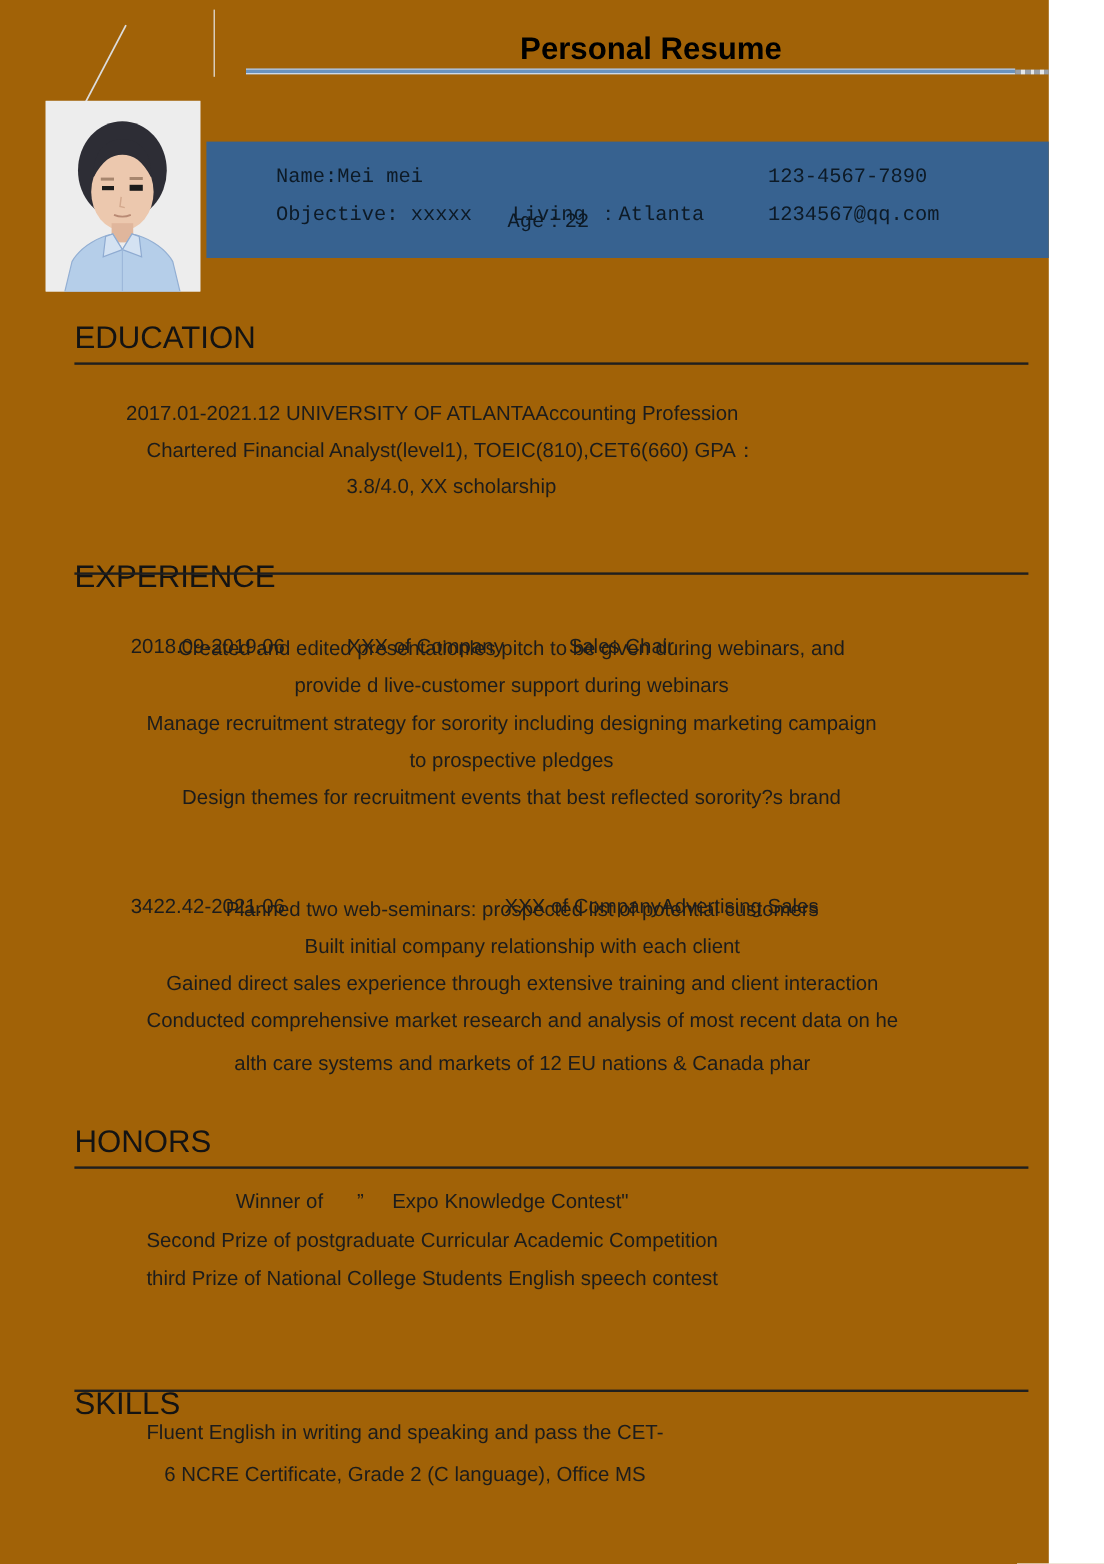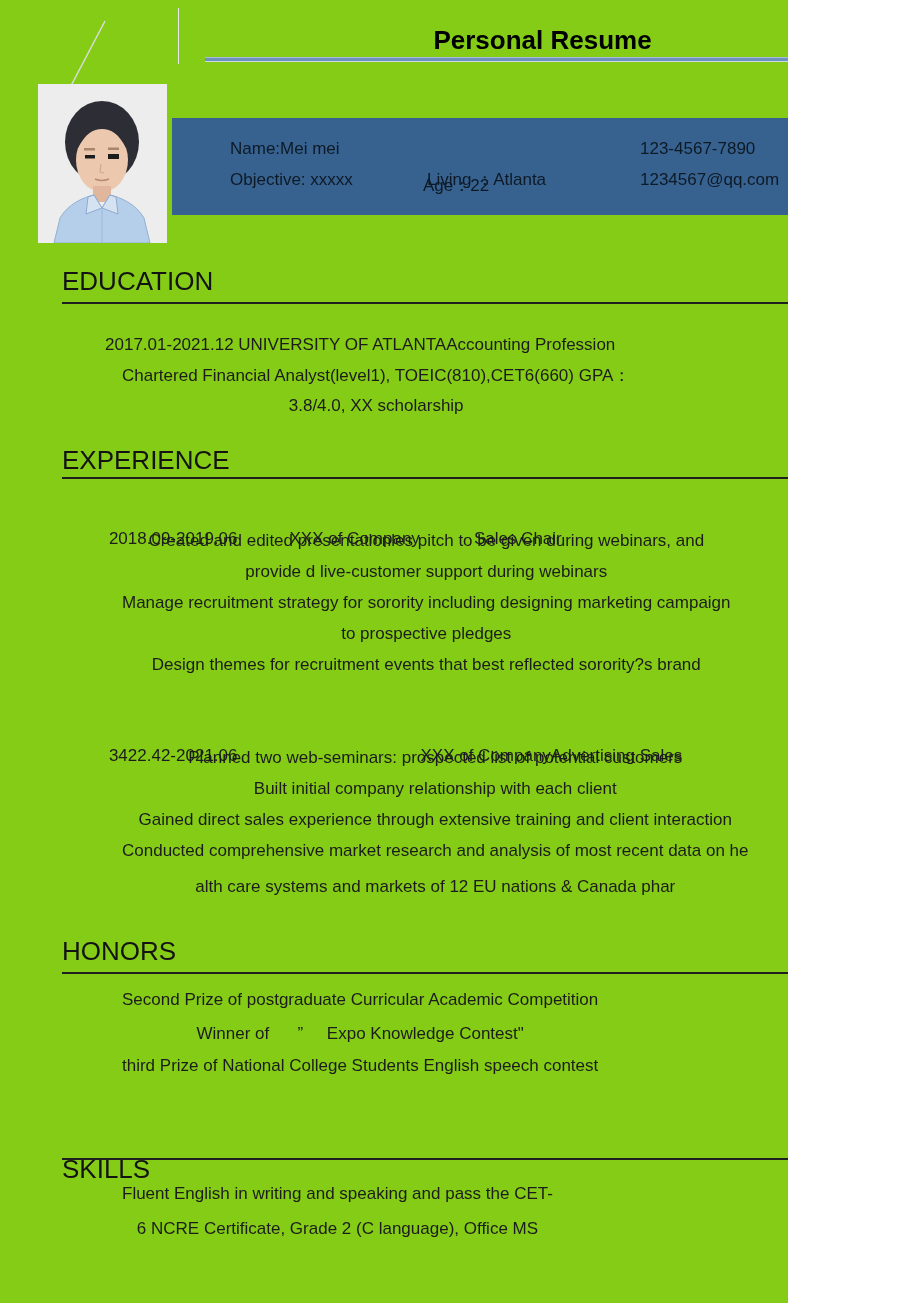--- a/index.html
+++ b/index.html
@@ -1,17 +1,17 @@
 <!DOCTYPE html>
 <html><head>
 <meta charset="utf-8">
 <style>
   html,body { margin:0; padding:0; background:#ffffff; }
   .page {
-    position:relative; width:788px; height:1303px; background:#84cc16;
+    position:relative; width:874px; height:1303px; background:#a16207;
     font-family:"Liberation Sans", sans-serif; color:#1b1b1b; overflow:hidden;
   }
 
   
   .deco-diagonal { position:absolute; left:58px; top:18px; }
   .deco-vline { position:absolute; left:178px; top:8px; width:1px; height:56px; background:#e7e7e7; }
 
   
   .title {
     position:absolute; left:205px; top:24px; width:675px; margin:0;
@@ -25,21 +25,21 @@
     position:absolute; left:846px; top:58px; width:34px; height:4px;
     background:repeating-linear-gradient(90deg, #9aa0a8 0 5px, #e4e7eb 5px 8px);
   }
 
   
   .photo { position:absolute; left:38px; top:84px; width:129px; height:159px; background:#ededed; }
   .photo svg { display:block; }
 
   
   .info-bar { position:absolute; left:172px; top:118px; width:708px; height:97px; background:#376290; }
-  .info-cell { position:absolute; font-size:17px; line-height:22px; color:#0d1a26; white-space:pre; }
+  .info-cell { position:absolute; font-size:17px; line-height:22px; color:#0d1a26; white-space:pre;font-family:Liberation Mono, monospace; }
   .c-name   { left:58px;  top:20px; }
   .c-obj    { left:58px;  top:51px; }
   .c-age    { left:251px; top:20px;margin-top:37px; }
   .c-living { left:255px; top:51px; }
   .c-phone  { left:468px; top:20px; }
   .c-email  { left:468px; top:51px; }
 
   
   .sec-heading {
     position:absolute; left:62px; margin:0;
@@ -69,21 +69,21 @@
 
   .honors-body { left:122px; top:984px; }
   .honors-body .line { line-height:32px; }
   .honors-body .line.m2 { margin-top:2px; }
 
   .skills-body { left:122px; top:1176px; }
   .skills-body .line { line-height:35px; }
 
   
   .h-edu  { top:265px;text-align:center; }  .r-edu  { top:302px; }
-  .h-exp  { top:444px;text-align:right; }  .r-exp  { top:477px; }
+  .h-exp  { top:464px;text-align:right; }  .r-exp  { top:477px; }
   .h-hon  { top:935px; }  .r-hon  { top:972px; }
   .h-skl  { top:1121px;margin-top:32px; } .r-skl  { top:1158px; }
 </style>
 </head>
 <body>
 
 <div class="page">
 
   <svg class="deco-diagonal" width="52" height="86">
     <line x1="5" y1="83" x2="47" y2="3" stroke="#dcdcdc" stroke-width="1.5"></line>
@@ -152,22 +152,22 @@
     <div class="line">Planned two web-seminars: prospected list of potential customers</div>
     <div class="line">Built initial company relationship with each client</div>
     <div class="line">Gained direct sales experience through extensive training and client interaction</div>
     <div class="line">Conducted comprehensive market research and analysis of most recent data on he</div>
     <div class="line last">alth care systems and markets of 12 EU nations &amp; Canada phar</div>
   </div>
 
   <h2 class="sec-heading h-hon">HONORS</h2>
   <div class="sec-rule r-hon"></div>
   <div class="body-block honors-body">
+    <div class="line m2">Winner of      ”     Expo Knowledge Contest"</div>
     <div class="line">Second Prize of postgraduate Curricular Academic Competition</div>
-    <div class="line m2">Winner of      ”     Expo Knowledge Contest"</div>
     <div class="line">third Prize of National College Students English speech contest</div>
   </div>
 
   <h2 class="sec-heading h-skl">SKILLS</h2>
   <div class="sec-rule r-skl"></div>
   <div class="body-block skills-body">
     <div class="line">Fluent English in writing and speaking and pass the CET-</div>
     <div class="line">6 NCRE Certificate, Grade 2 (C language), Office MS</div>
   </div>
 

